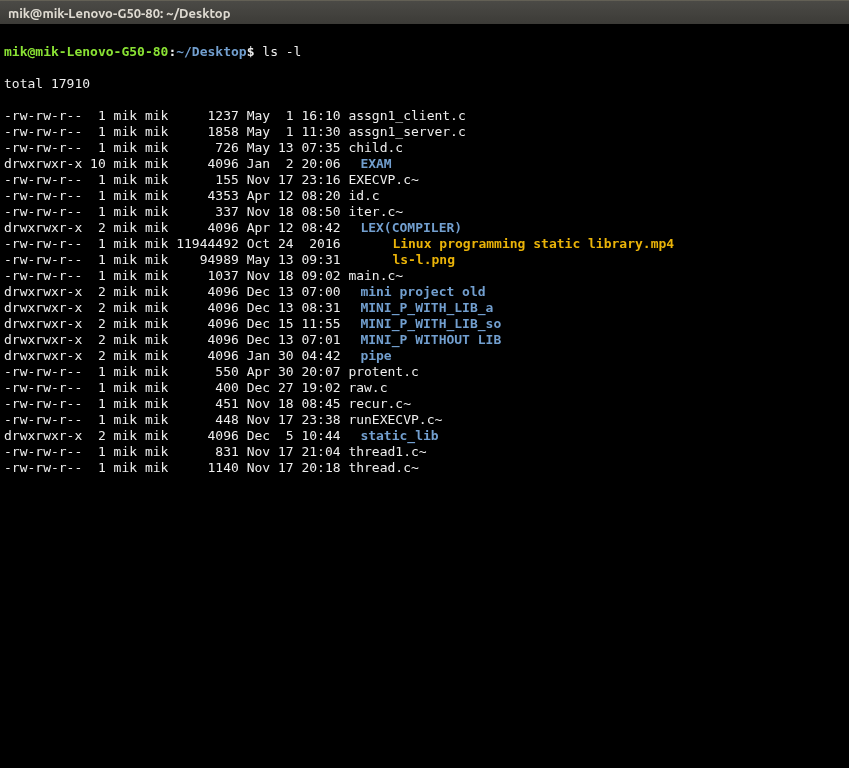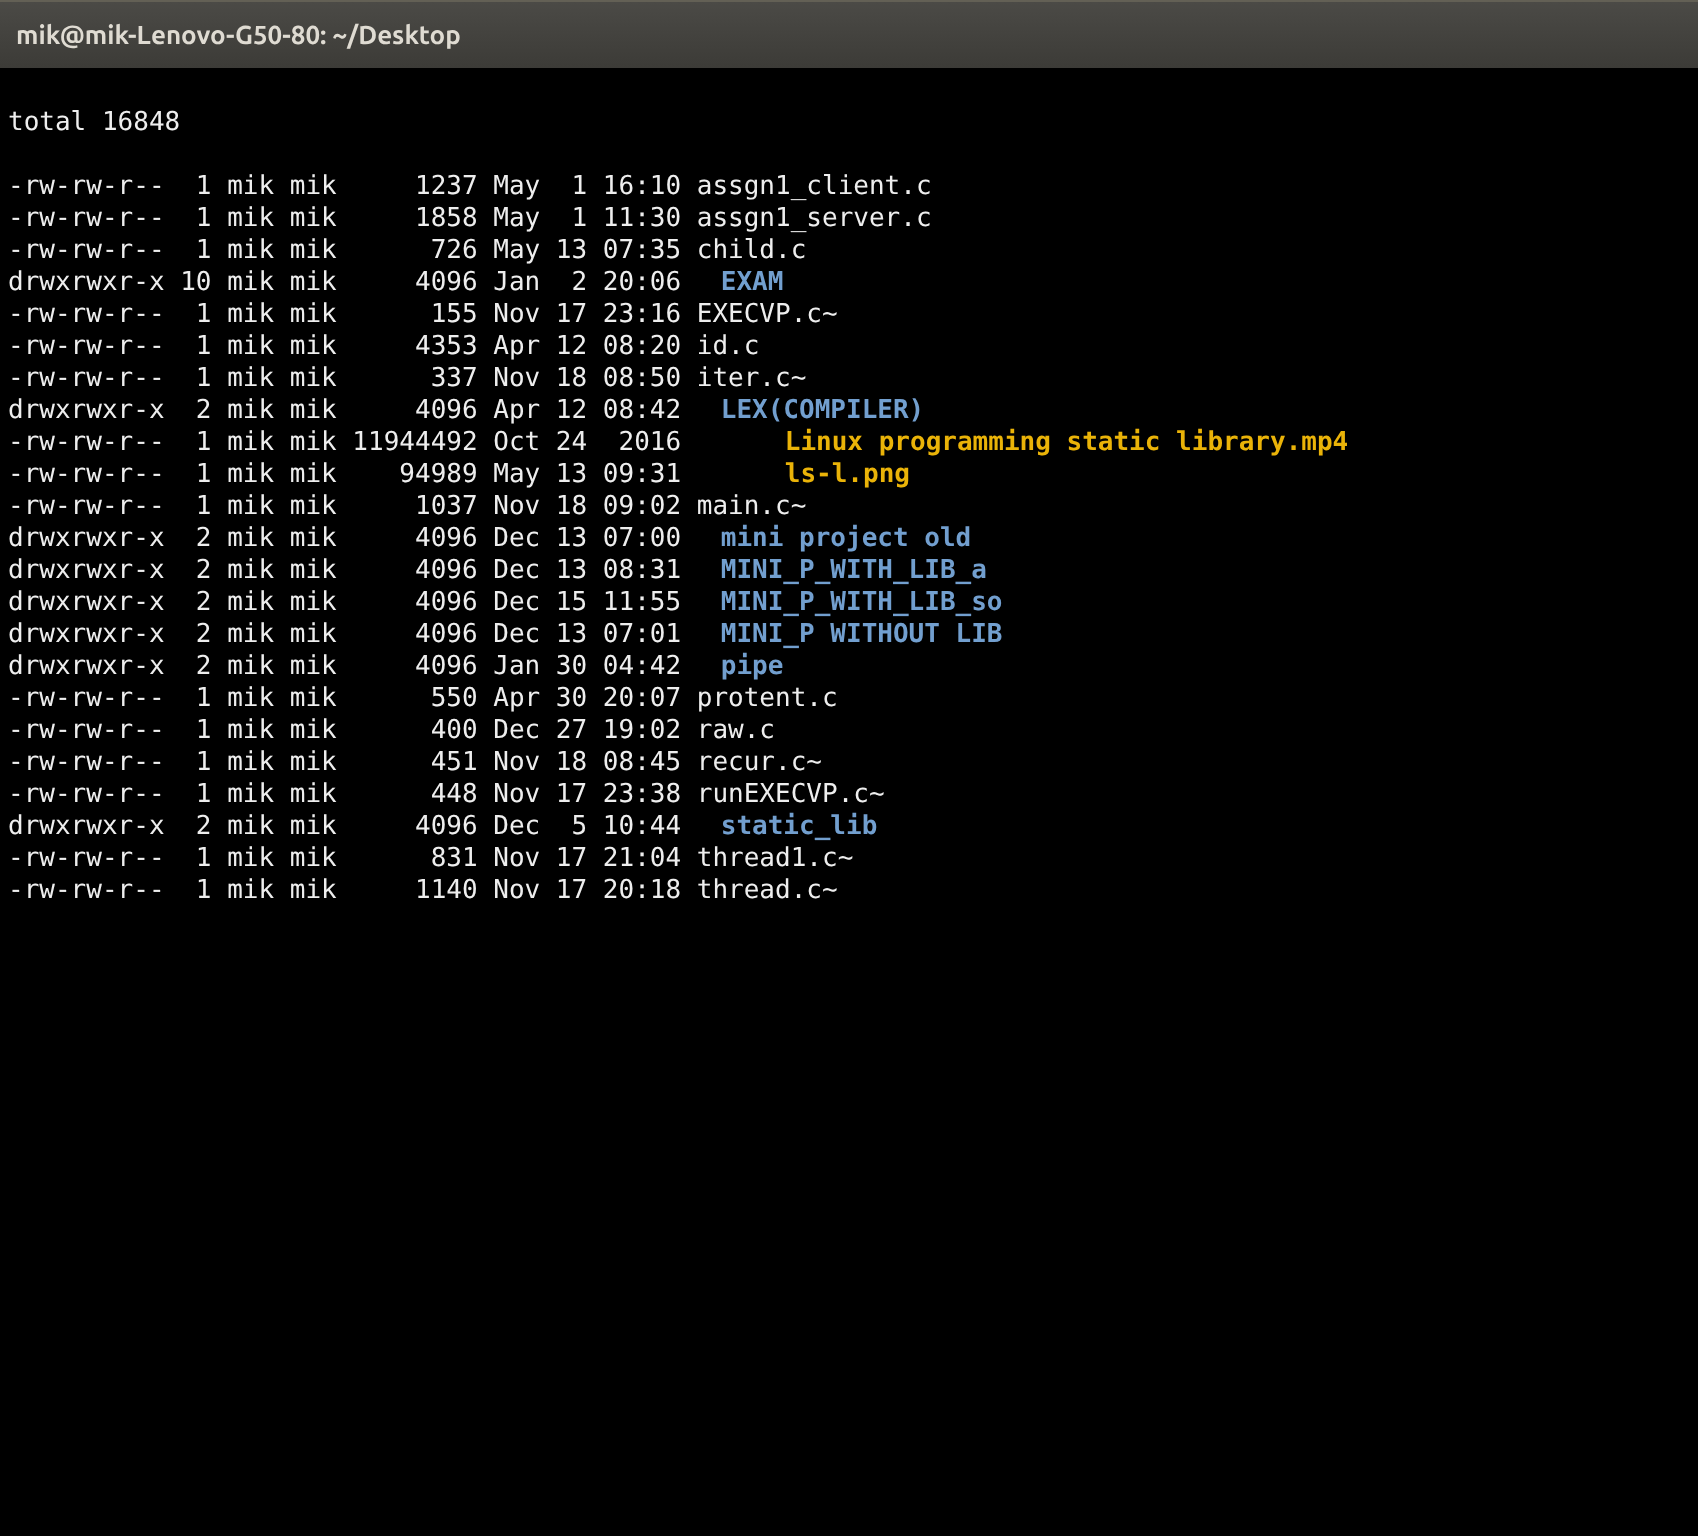--- a/index.html
+++ b/index.html
@@ -9,21 +9,21 @@
     }
     body {
       width: 849px;
       height: 768px;
       background: #000;
       font-family: "DejaVu Sans Mono", "Liberation Mono", Consolas, monospace;
       font-size: 13px;
       overflow: hidden;
     }
     .titlebar {
-      height: 34px;
+      height: 24px;
       background: linear-gradient(to bottom, #4b4a46 0%, #3c3b37 100%);
       color: #dfdbd2;
       font-family: Ubuntu, "DejaVu Sans", sans-serif;
       font-size: 13px;
       font-weight: bold;
       padding: 0 8px;
       display: flex;
       align-items: center;
       border-top: 1px solid #636055;
     }
@@ -54,15 +54,16 @@
     .row { display: block; }
   </style>
 </head>
 <body>
 
 <div class="titlebar">
   <span class="titlebar-title">mik@mik-Lenovo-G50-80: ~/Desktop</span>
 </div>
 
 <div class="term">
-<span class="row file-normal">total 16848</span>
+<span class="row"><span class="prompt-user">mik@mik-Lenovo-G50-80</span><span class="prompt-white">:</span><span class="prompt-path">~/Desktop</span><span class="prompt-white">$ </span><span class="cmd">ls -l</span></span>
+<span class="row file-normal">total 17910</span>
 <div id="file-list"><span class="row"><span class="file-normal">-rw-rw-r--  1 mik mik     1237 May  1 16:10 </span><span class="file-normal">assgn1_client.c</span></span><span class="row"><span class="file-normal">-rw-rw-r--  1 mik mik     1858 May  1 11:30 </span><span class="file-normal">assgn1_server.c</span></span><span class="row"><span class="file-normal">-rw-rw-r--  1 mik mik      726 May 13 07:35 </span><span class="file-normal">child.c</span></span><span class="row"><span class="file-normal">drwxrwxr-x 10 mik mik     4096 Jan  2 20:06 </span><span class="file-dir">EXAM</span></span><span class="row"><span class="file-normal">-rw-rw-r--  1 mik mik      155 Nov 17 23:16 </span><span class="file-normal">EXECVP.c~</span></span><span class="row"><span class="file-normal">-rw-rw-r--  1 mik mik     4353 Apr 12 08:20 </span><span class="file-normal">id.c</span></span><span class="row"><span class="file-normal">-rw-rw-r--  1 mik mik      337 Nov 18 08:50 </span><span class="file-normal">iter.c~</span></span><span class="row"><span class="file-normal">drwxrwxr-x  2 mik mik     4096 Apr 12 08:42 </span><span class="file-dir">LEX(COMPILER)</span></span><span class="row"><span class="file-normal">-rw-rw-r--  1 mik mik 11944492 Oct 24  2016 </span><span class="file-media">Linux programming static library.mp4</span></span><span class="row"><span class="file-normal">-rw-rw-r--  1 mik mik    94989 May 13 09:31 </span><span class="file-media">ls-l.png</span></span><span class="row"><span class="file-normal">-rw-rw-r--  1 mik mik     1037 Nov 18 09:02 </span><span class="file-normal">main.c~</span></span><span class="row"><span class="file-normal">drwxrwxr-x  2 mik mik     4096 Dec 13 07:00 </span><span class="file-dir">mini project old</span></span><span class="row"><span class="file-normal">drwxrwxr-x  2 mik mik     4096 Dec 13 08:31 </span><span class="file-dir">MINI_P_WITH_LIB_a</span></span><span class="row"><span class="file-normal">drwxrwxr-x  2 mik mik     4096 Dec 15 11:55 </span><span class="file-dir">MINI_P_WITH_LIB_so</span></span><span class="row"><span class="file-normal">drwxrwxr-x  2 mik mik     4096 Dec 13 07:01 </span><span class="file-dir">MINI_P WITHOUT LIB</span></span><span class="row"><span class="file-normal">drwxrwxr-x  2 mik mik     4096 Jan 30 04:42 </span><span class="file-dir">pipe</span></span><span class="row"><span class="file-normal">-rw-rw-r--  1 mik mik      550 Apr 30 20:07 </span><span class="file-normal">protent.c</span></span><span class="row"><span class="file-normal">-rw-rw-r--  1 mik mik      400 Dec 27 19:02 </span><span class="file-normal">raw.c</span></span><span class="row"><span class="file-normal">-rw-rw-r--  1 mik mik      451 Nov 18 08:45 </span><span class="file-normal">recur.c~</span></span><span class="row"><span class="file-normal">-rw-rw-r--  1 mik mik      448 Nov 17 23:38 </span><span class="file-normal">runEXECVP.c~</span></span><span class="row"><span class="file-normal">drwxrwxr-x  2 mik mik     4096 Dec  5 10:44 </span><span class="file-dir">static_lib</span></span><span class="row"><span class="file-normal">-rw-rw-r--  1 mik mik      831 Nov 17 21:04 </span><span class="file-normal">thread1.c~</span></span><span class="row"><span class="file-normal">-rw-rw-r--  1 mik mik     1140 Nov 17 20:18 </span><span class="file-normal">thread.c~</span></span></div>
 </div>
 
 </body></html>

